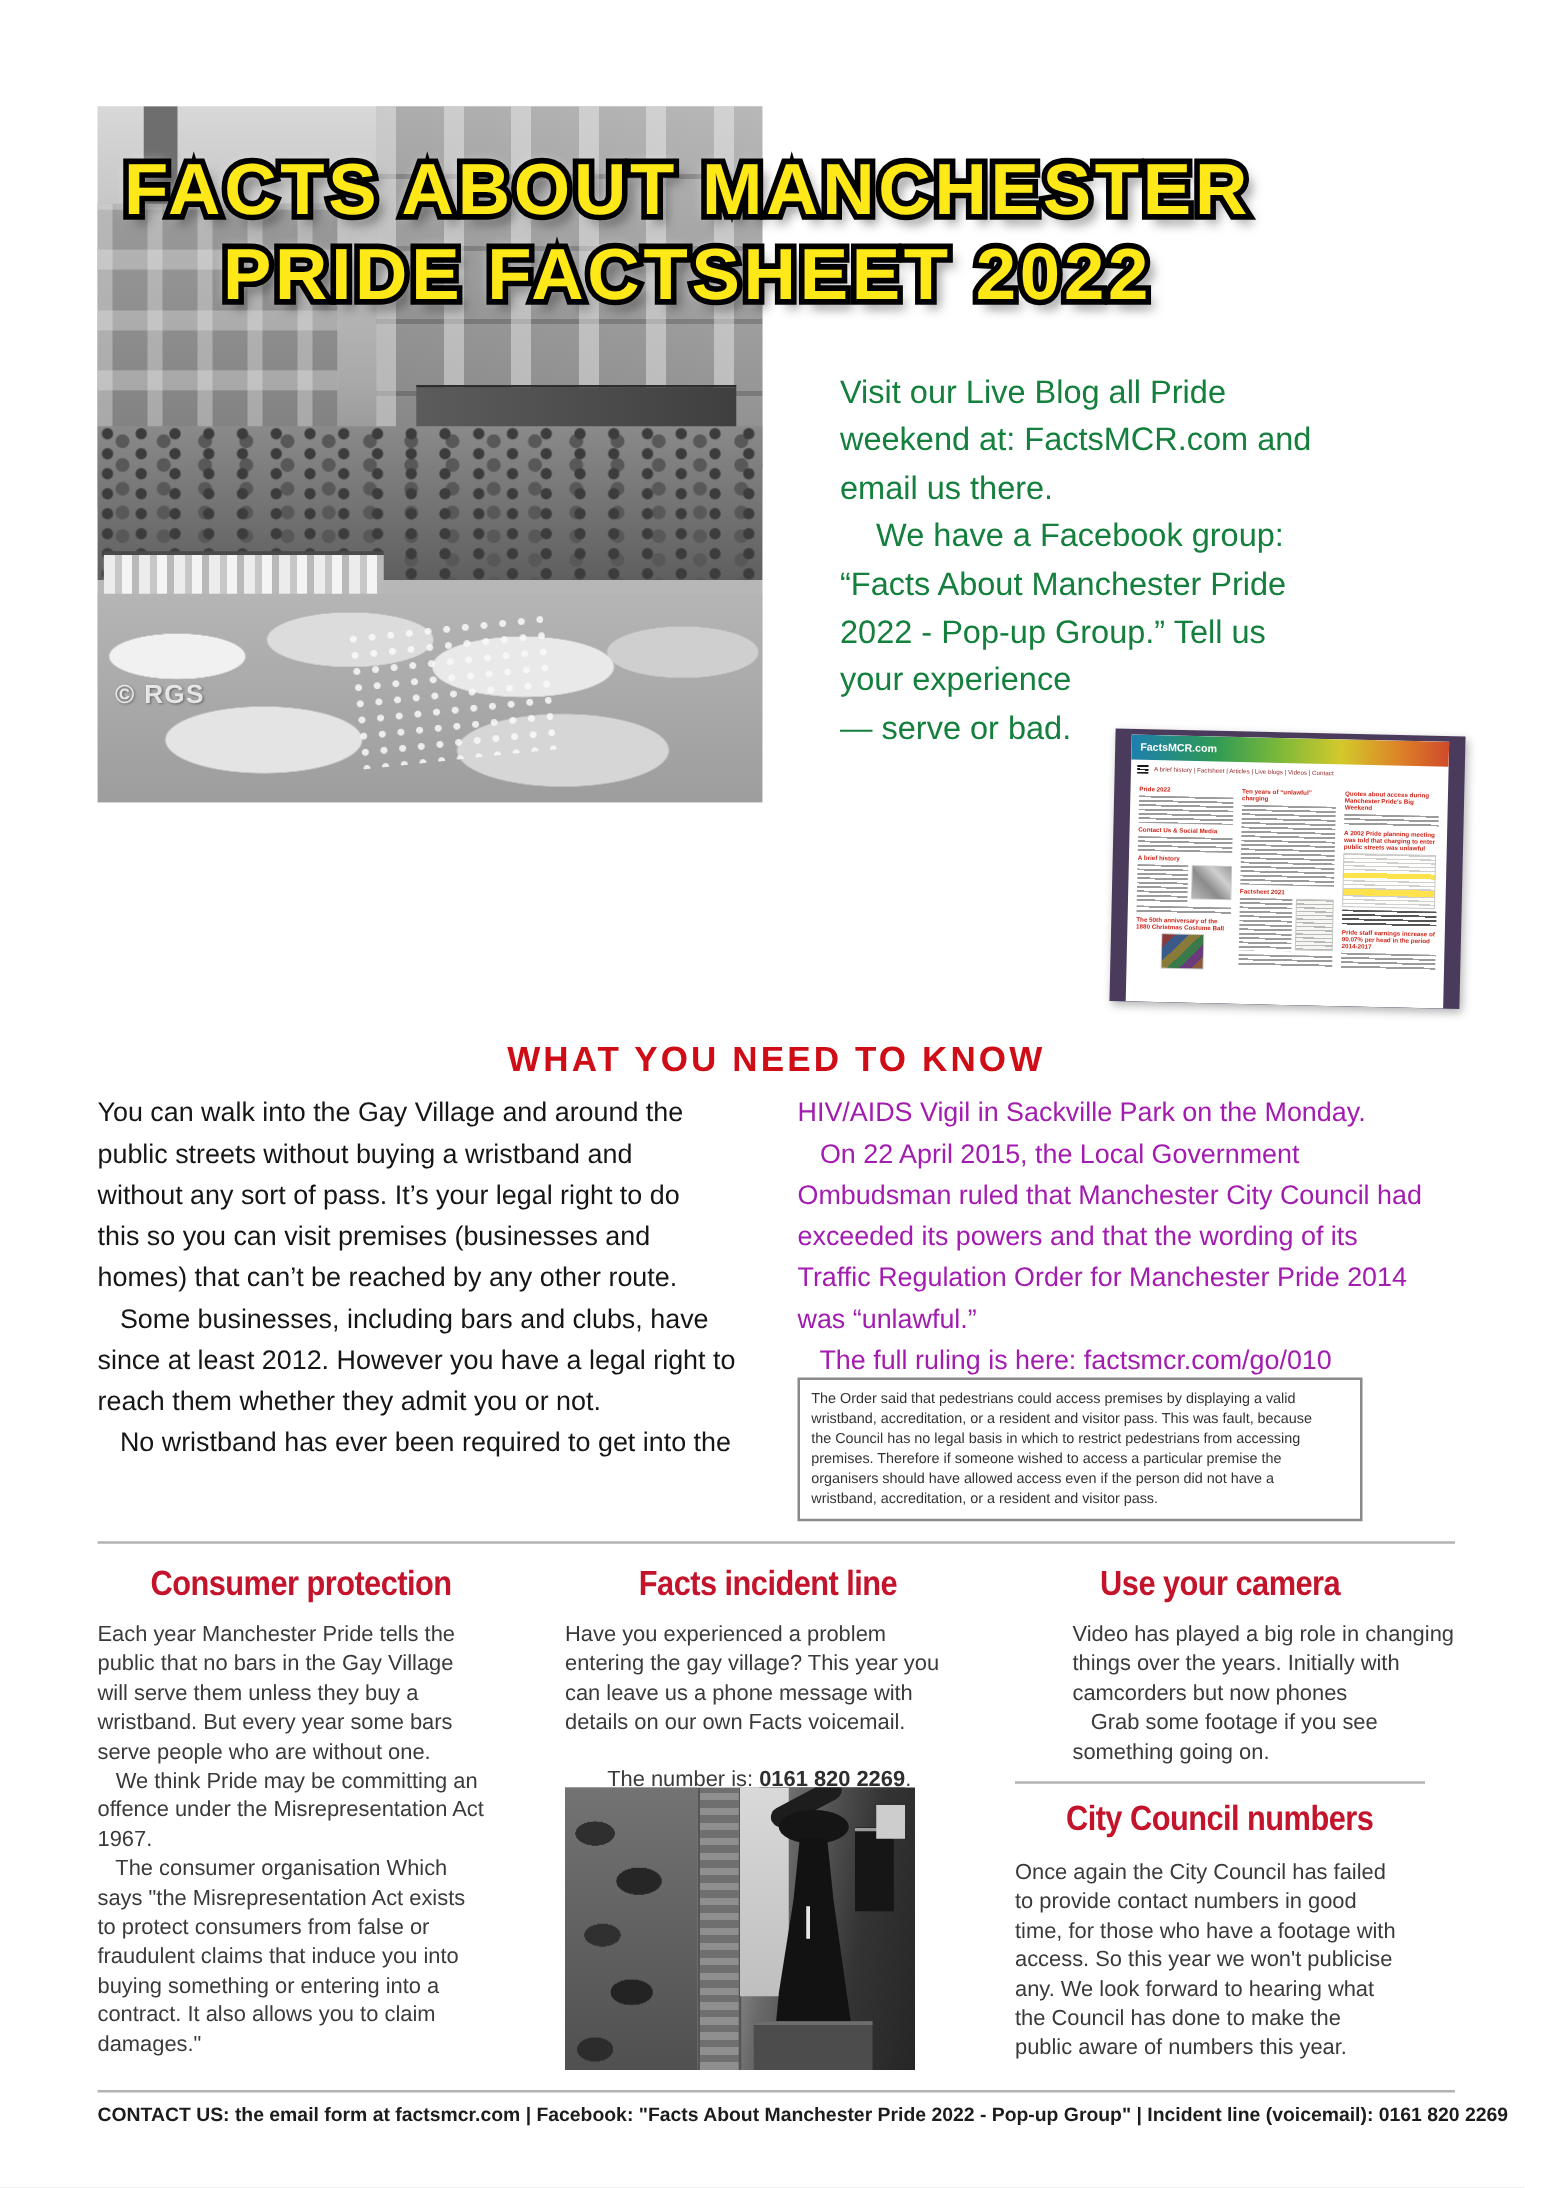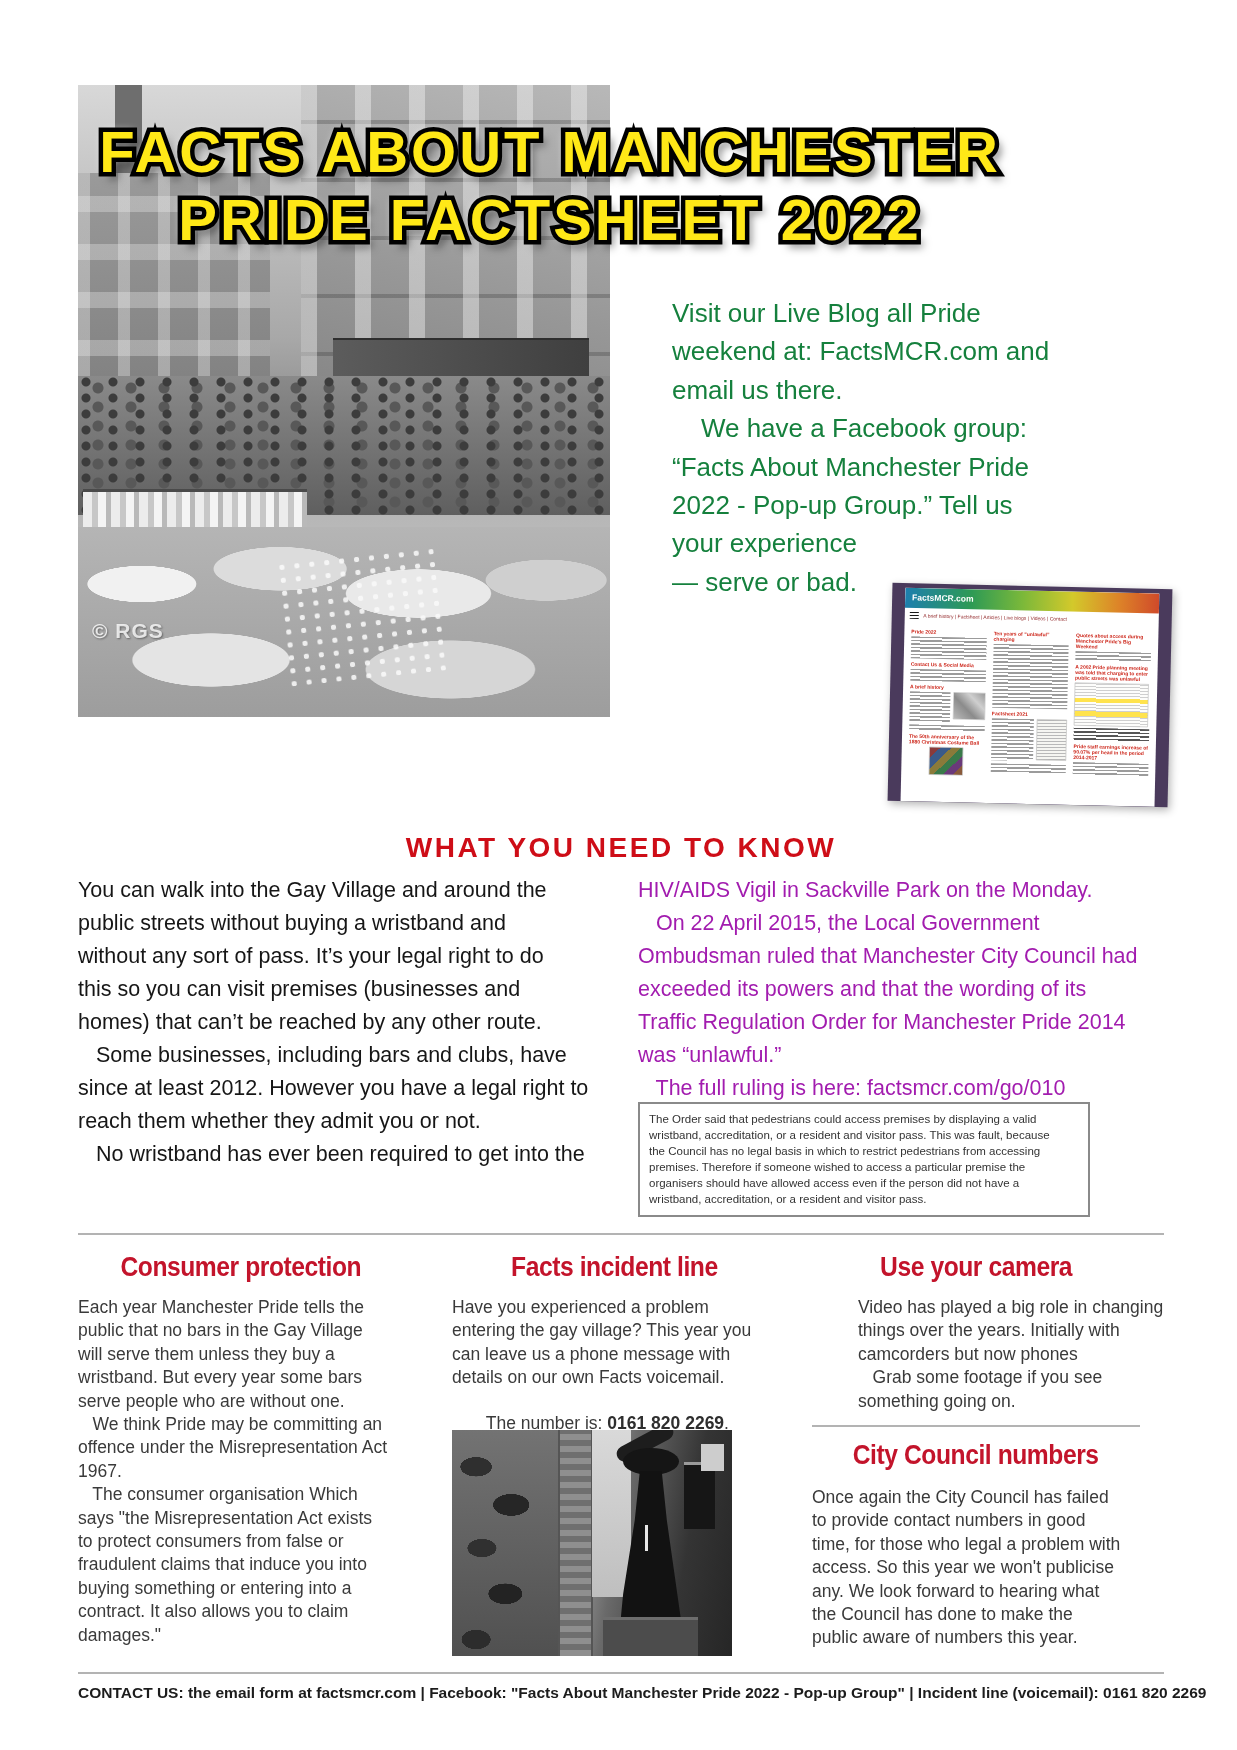--- a/index.html
+++ b/index.html
@@ -1,21 +1,21 @@
 <!DOCTYPE html>
 <html><head>
 <meta charset="utf-8">
 <style>
   html,body{margin:0;padding:0;background:#e8e8e8;}
   .canvas{position:relative;width:1237px;height:1750px;background:#fff;overflow:hidden;
           font-family:"Liberation Sans",sans-serif;color:#141414;margin:0 auto;}
   .abs{position:absolute;}
 
   
-  .hero{left:78px;top:85px;width:532px;height:632px;overflow:hidden;
+  .hero{left:78px;top:85px;width:532px;height:557px;overflow:hidden;
         background:linear-gradient(180deg,#d8d8d8 0%,#c2c2c2 18%,#a8a8a8 40%,#8f8f8f 52%,#b5b5b5 66%,#cfcfcf 100%);}
   .sp-chimney{position:absolute;left:7%;top:0;width:5%;height:36%;background:#6e6e6e;}
   .sp-bldgL{position:absolute;left:0;top:14%;width:36%;height:44%;
         background:linear-gradient(180deg,#9a9a9a,#7c7c7c);
         background-image:repeating-linear-gradient(90deg,rgba(240,240,240,.35) 0 12px,transparent 12px 40px),
                          repeating-linear-gradient(0deg,rgba(245,245,245,.3) 0 16px,transparent 16px 48px),
                          linear-gradient(180deg,#9a9a9a,#7a7a7a);}
   .sp-bldgR{position:absolute;right:0;top:0;width:58%;height:52%;
         background:repeating-linear-gradient(90deg,rgba(250,250,250,.4) 0 16px,transparent 16px 54px),
                    repeating-linear-gradient(0deg,rgba(40,40,40,.25) 0 4px,transparent 4px 58px),
@@ -292,21 +292,21 @@
     </div>
 
   <div class="abs divider" style="left:812px;top:1425px;width:328px"></div>
 
   <div class="colhead" style="left:812px;top:1440px;width:328px">
     <span>City Council numbers</span>
   </div>
   <div class="colbody plines" style="left:812px;top:1486px;width:332px">
       <div>Once again the City Council has failed</div>
       <div>to provide contact numbers in good</div>
-      <div>time, for those who legal a problem with</div>
+      <div>time, for those who have a footage with</div>
       <div>access. So this year we won't publicise</div>
       <div>any. We look forward to hearing what</div>
       <div>the Council has done to make the</div>
       <div>public aware of numbers this year.</div>
     </div>
 
   <div class="abs divider" style="left:78px;top:1672px;width:1086px"></div>
   <div class="abs footer">CONTACT US: the email form at factsmcr.com | Facebook: "Facts About Manchester Pride 2022 - Pop-up Group" | Incident line (voicemail): 0161 820 2269</div>
 
 </div>

